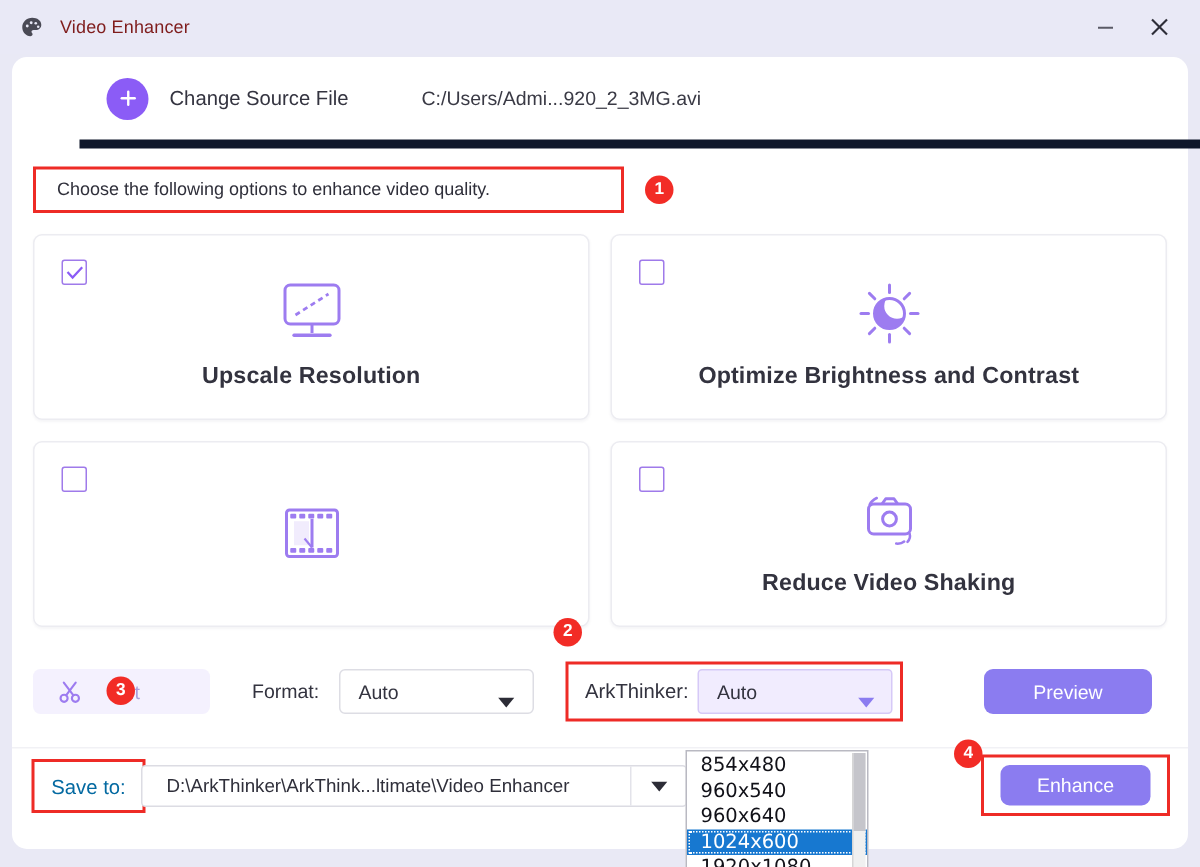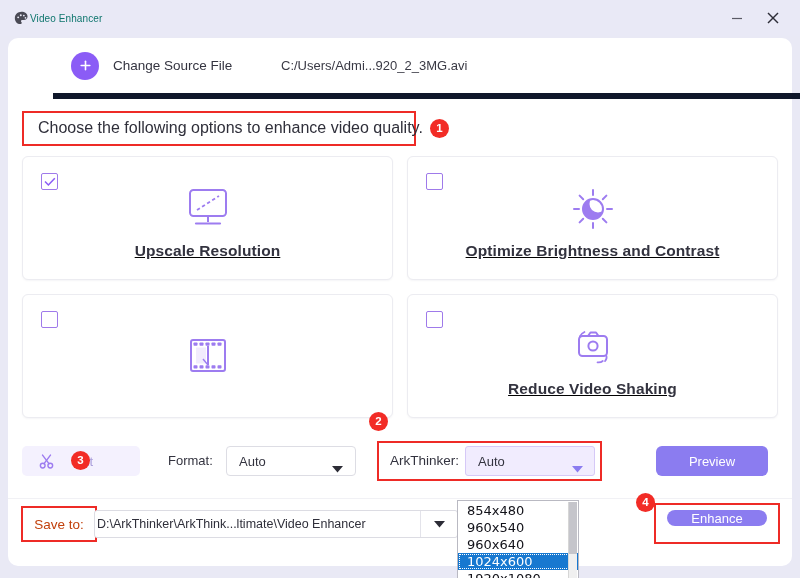--- a/index.html
+++ b/index.html
@@ -29,22 +29,23 @@
     background: #e9e9f6;
     display: flex;
     align-items: center;
   }
   #app-icon {
     margin-left: 12px;
     width: 18px; height: 18px;
     display: flex; align-items: center; justify-content: center;
   }
   #app-title {
-    font-size: 10px;
-    color: #0f766e;
+    margin-left: 10px;
+    font-size: 12px;
+    color: #7f1d1d;
     letter-spacing: .1px;
   }
   .win-btns {
     margin-left: auto;
     display: flex;
     align-items: center;
     gap: 2px;
     padding-right: 10px;
   }
   .win-btn {
@@ -109,21 +110,21 @@
     align-items: center;
   }
   #hint-box {
     border: 2px solid #ee2b26;
     background: #fff;
     padding: 6px 10px 7px 14px;
     width: 394px;
     box-sizing: border-box;
   }
   #hint-text {
-    font-size: 16px;
+    font-size: 12px;
     color: #2f2f3a;
     white-space: nowrap;
   }
   .badge {
     width: 19px; height: 19px;
     border-radius: 50%;
     background: #f22c26;
     color: #fff;
     font-size: 11.5px;
     font-weight: bold;
@@ -135,21 +136,20 @@
 
   
   #cards {
     position: absolute;
     left: 14px; top: 118px;
     width: 609px;
     display: grid;
     grid-template-columns: 371px 371px;
     grid-template-rows: 124px 124px;
     gap: 14px;
-    text-decoration: underline;
   }
   .card {
     position: relative;
     background: #ffffff;
     border: 1px solid #ececf1;
     border-radius: 6px;
     box-shadow: 0 1px 2px rgba(30,30,60,.045);
     display: flex;
     flex-direction: column;
     align-items: center;
@@ -280,39 +280,39 @@
   #saveto-redbox {
     position: absolute;
     left: 13px; top: 7px;
     width: 76px; height: 36px;
     border: 2px solid #ee2b26;
     box-sizing: border-box;
     display: flex; align-items: center; justify-content: center;
   }
   #saveto-label {
     font-size: 13.5px;
-    color: #c2410c;
+    color: #0369a1;
   }
   #badge-3 {
     position: absolute;
     left: 71px; top: 451px;
     z-index: 6;
   }
   #save-path-field {
     position: absolute;
     left: 86px; top: 11px;
     width: 364px; height: 28px;
     background: #fff;
     border: 1px solid #dcdce3;
     border-radius: 3px;
     display: flex; align-items: center;
     box-sizing: border-box;
   }
   #save-path-text {
-    margin-left: 2px;
+    margin-left: 16px;
     font-size: 12.5px;
     color: #2f2f3a;
     white-space: nowrap;
     overflow: hidden;
   }
   #save-path-arrow-box {
     position: absolute;
     right: 0; top: 0;
     width: 36px; height: 26px;
     border-left: 1px solid #e3e3ea;
@@ -326,23 +326,23 @@
     box-sizing: border-box;
   }
   #badge-4 {
     position: absolute;
     left: 636px; top: 493px;
     z-index: 7;
   }
   #enhance-btn {
     position: absolute;
     left: 659px; top: 11px;
-    width: 100px; height: 16px;
+    width: 100px; height: 27px;
     background: #8b7cf0;
-    border-radius: 12px;
+    border-radius: 6px;
     display: flex; align-items: center; justify-content: center;
     color: #fff;
     font-size: 13px;
   }
 
   
   #res-dropdown {
     position: absolute;
     left: 457px; top: 500px;
     width: 122px;

